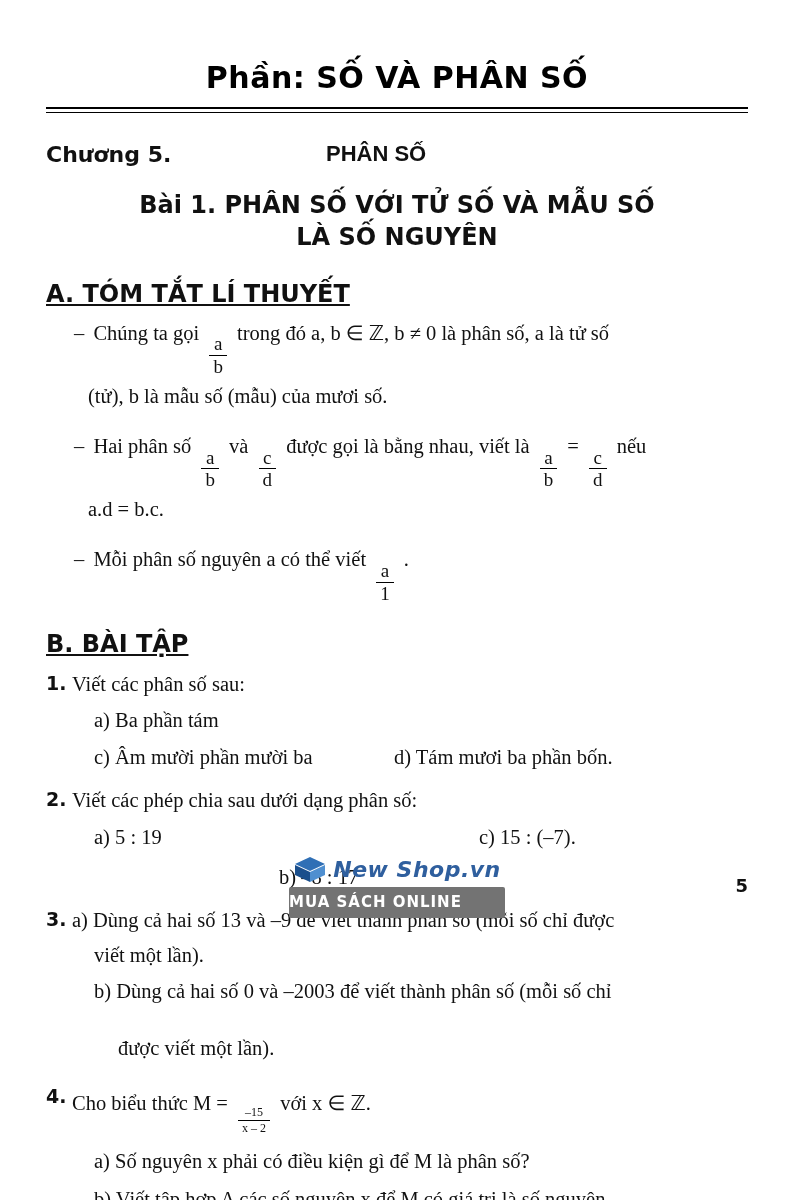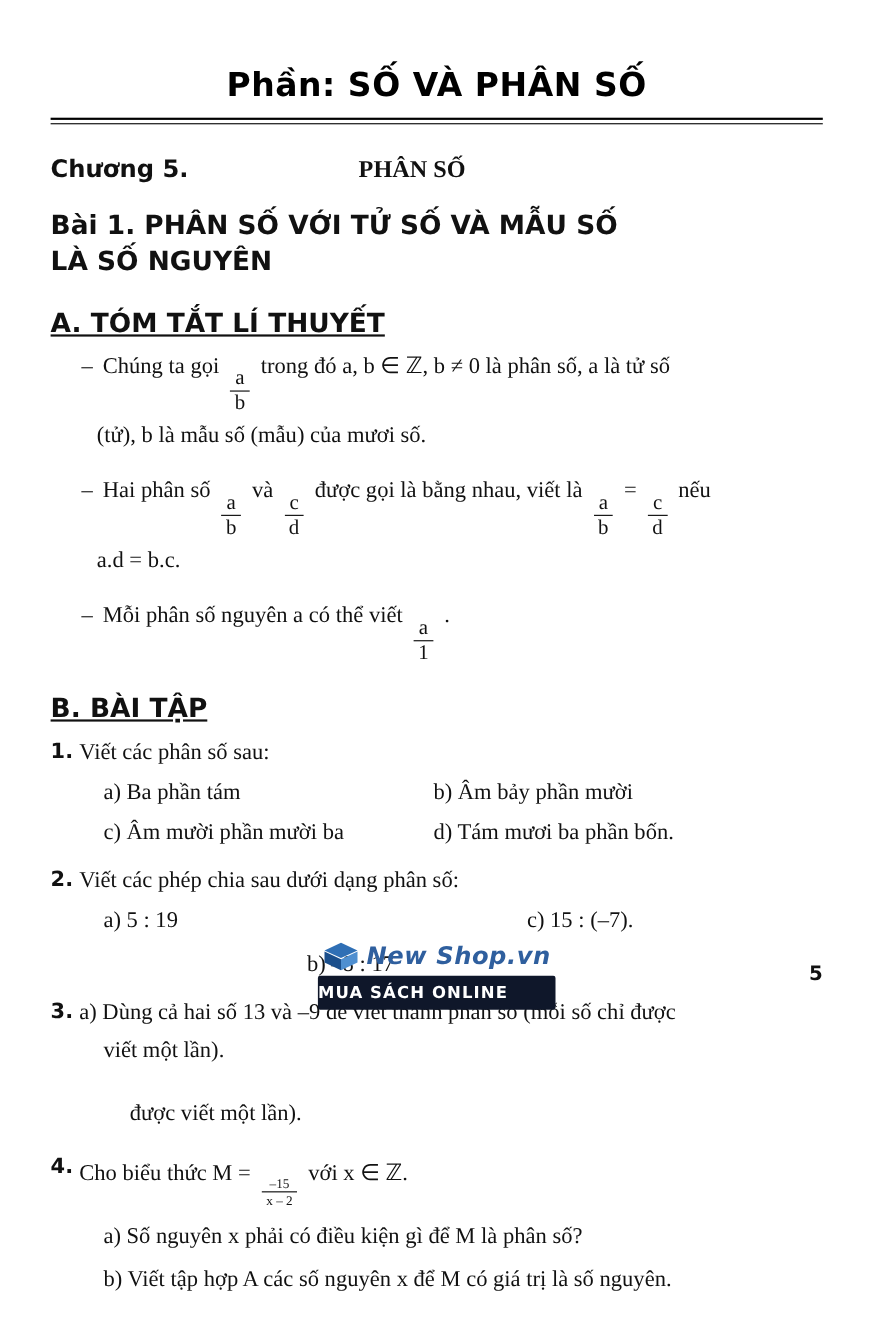--- a/index.html
+++ b/index.html
@@ -46,29 +46,30 @@
     margin-top: 28px;
   }
   .chapter-label {
     font-family: "DejaVu Sans", sans-serif;
     font-weight: bold;
     font-size: 22px;
     width: 230px;
     white-space: nowrap;
   }
   .chapter-name {
-    font-family: Liberation Serif, serif;
+    font-family: Liberation Sans, sans-serif;
     font-weight: bold;
     font-size: 22px;
     flex: 1;
     text-align: left;
     padding-left: 50px;
   }
 
   .lesson-title {
+    text-align: center;
     font-family: "DejaVu Sans", sans-serif;
     font-weight: bold;
     font-size: 24px;
     line-height: 1.35;
     margin-top: 22px;
   }
 
   .section-head {
     font-family: "DejaVu Sans", sans-serif;
     font-weight: bold;
@@ -185,21 +186,21 @@
   }
   .logo-text {
     font-family: "DejaVu Sans", sans-serif;
     font-weight: bold;
     font-style: italic;
     font-size: 22px;
     color: #2f5f9e;
     letter-spacing: 0.5px;
   }
   .logo-banner {
-    background: #0f172a;
+    background: #737373;
     color: #ffffff;
     font-family: "DejaVu Sans", sans-serif;
     font-weight: bold;
     font-size: 15px;
     letter-spacing: 1px;
     padding: 6px 0 7px 0;
     border-radius: 2px;
   }
   .page-number {
     position: absolute;
@@ -286,21 +287,20 @@
   <div class="section-head">B. BÀI TẬP</div>
 
   <div class="exercises">
 
     <div class="ex">
       <div class="ex-num">1.</div>
       <div class="ex-body">
         <div class="line">Viết các phân số sau:</div>
         <div class="two-col">
           <div class="c1">a) Ba phần tám</div>
-          <div class="c2">b) Âm bảy phần mười</div>
         </div>
         <div class="two-col">
           <div class="c1">c) Âm mười phần mười ba</div>
           <div class="c2">d) Tám mươi ba phần bốn.</div>
         </div>
       </div>
     </div>
 
     <div class="ex">
       <div class="ex-num">2.</div>
@@ -312,20 +312,21 @@
           <div class="c3">c) 15 : (–7).</div>
         </div>
       </div>
     </div>
 
     <div class="ex">
       <div class="ex-num">3.</div>
       <div class="ex-body">
         <div class="line">a) Dùng cả hai số 13 và –9 để viết thành phân số (mỗi số chỉ được</div>
         <div class="line sub">viết một lần).</div>
+        <div class="line sub">b) Dùng cả hai số 0 và –2003 để viết thành phân số (mỗi số chỉ</div>
         <div class="line indent2">được viết một lần).</div>
       </div>
     </div>
 
     <div class="ex" style="margin-top:14px;">
       <div class="ex-num">4.</div>
       <div class="ex-body">
         <div class="line" style="line-height:2.2;">
           <span>Cho biểu thức M =</span>
           <span class="frac big">

